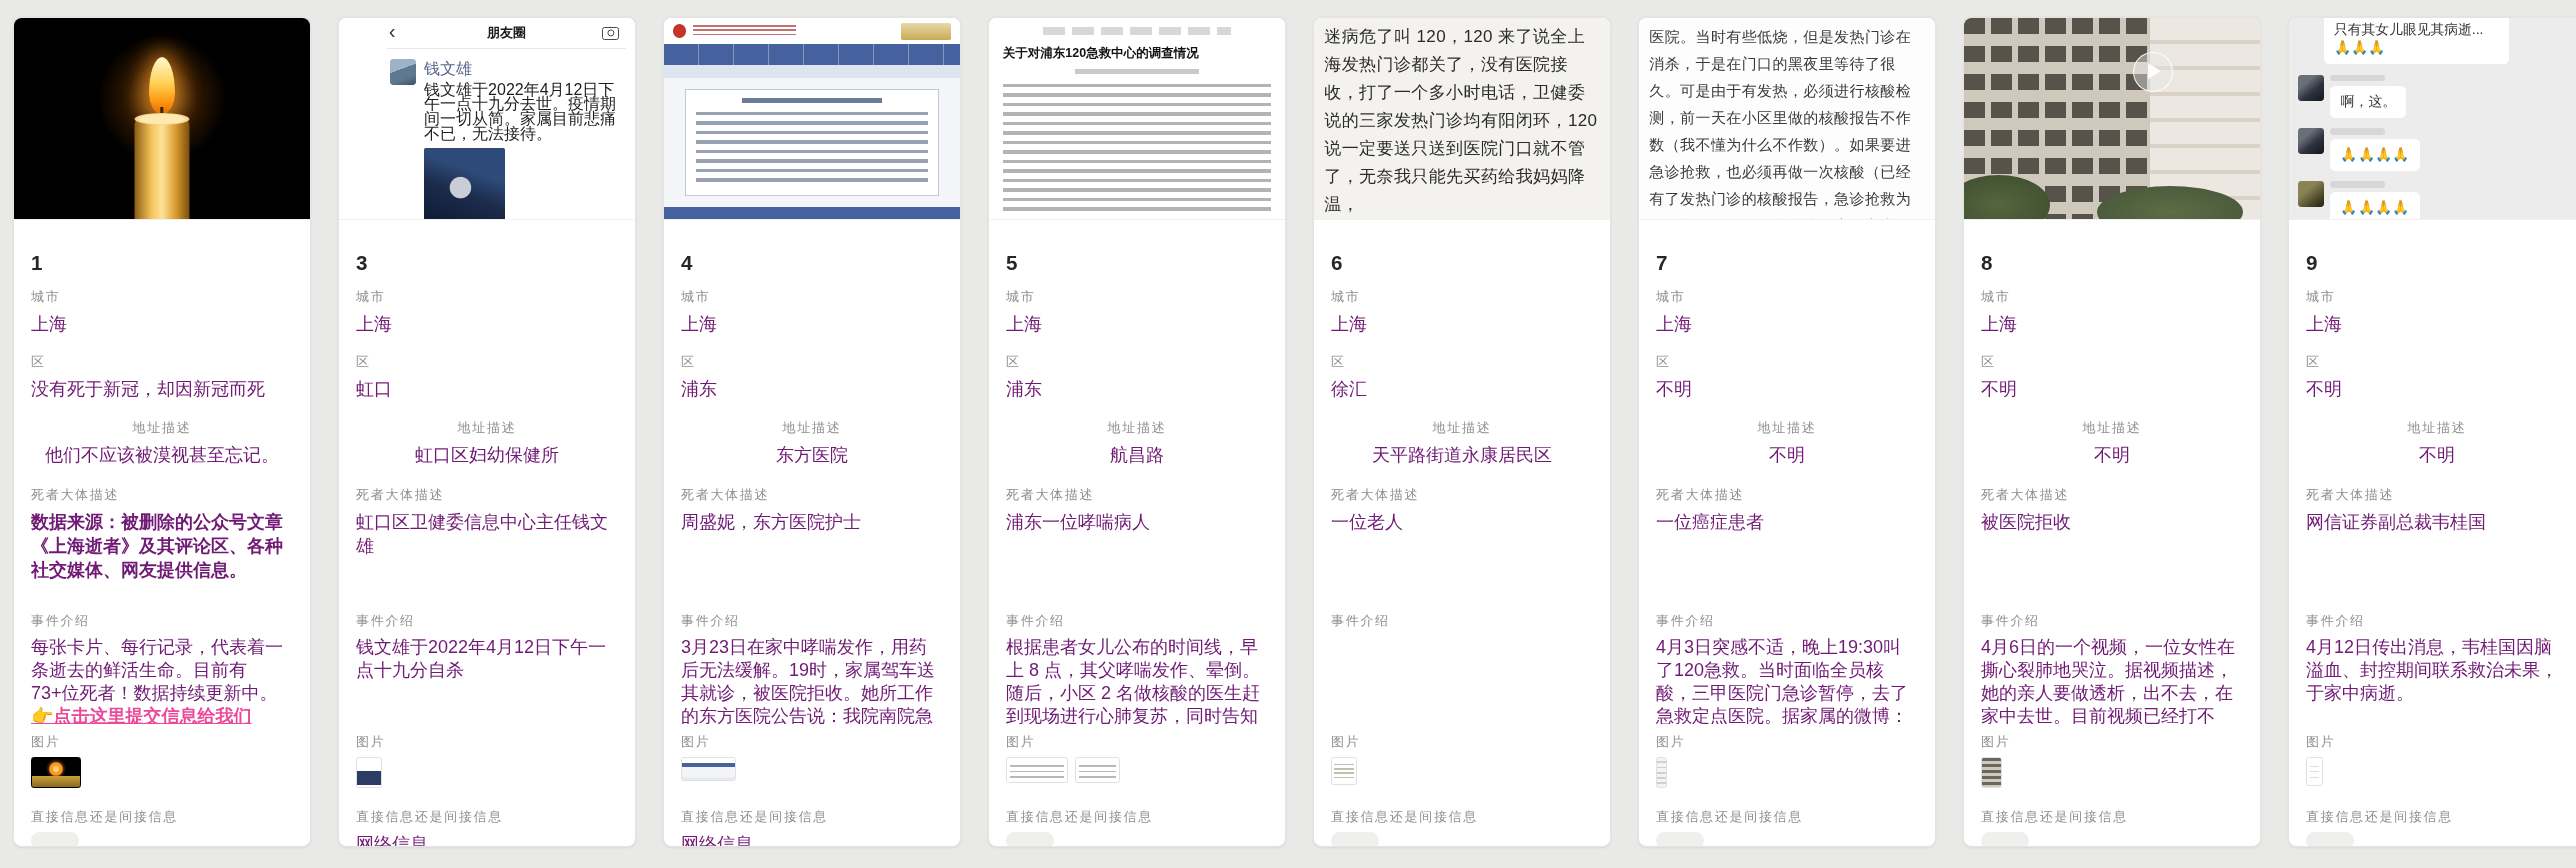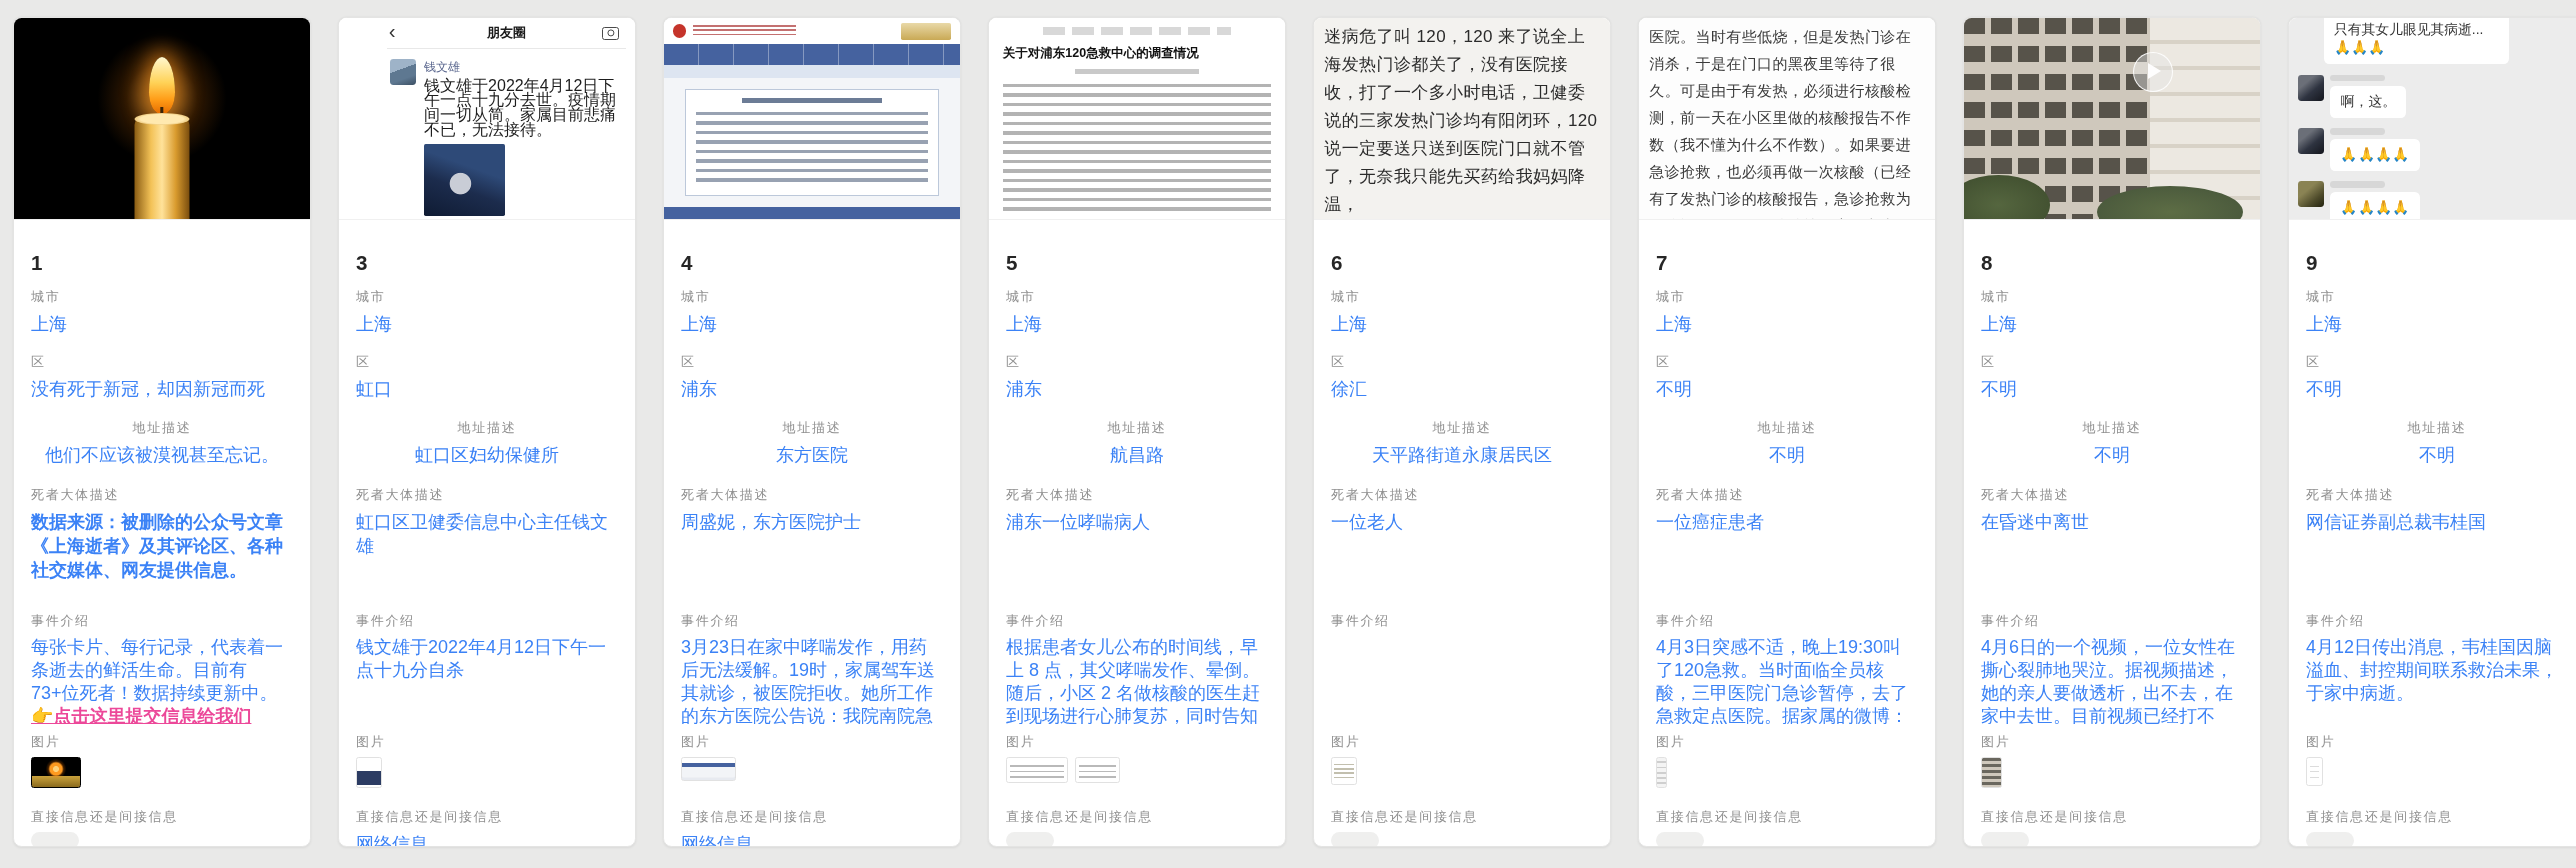--- a/index.html
+++ b/index.html
@@ -14,21 +14,21 @@
     border-bottom:0.9px solid #f0f0f0; background:#fff; }
   .card-body { padding:0 17px; }
   .num { height:60px; display:flex; align-items:flex-end; font-size:20.6px; font-weight:600; color:#262626; padding-bottom:5.2px;}
   .grp { padding-top:8.6px; overflow:hidden; }
   .g-city,.g-district { height:65px;font-family:Liberation Mono, monospace; }
   .g-address { height:67px;text-align:center; }
   .g-deceased { height:126px; }
   .g-event { height:121px; }
   .g-image { height:75px; }
   .lbl { font-size:13px; color:#8f8f8f; letter-spacing:1.7px; line-height:17px; margin-bottom:7.7px; }
-  .val { font-size:18px; line-height:24px; color:#3b82f6; }
+  .val { font-size:18px; line-height:24px; color:#701a75; }
   .g-event .val { line-height:23px; }
   .val.bold { font-weight:700; }
   .event-link { font-size:18px; line-height:23px; font-weight:700; text-decoration:underline; color:#ec4899; }
   .thumb-row { display:flex; gap:6.9px; margin-top:5.2px; }
   .thumb { border:0.9px solid #e1e1e1; border-radius:2.6px; background:#fff; }
   .pill { width:48px; height:16.3px; background:#efefee; border-radius:8.6px; color:transparent; overflow:hidden; }
 
   
   .t-candle { width:50px; height:31px; background:
       radial-gradient(circle at 50% 38%, #ffd27a 0 2.6px, #ff9a1f 3.4px 6px, rgba(255,120,0,.25) 7.7px, transparent 10.3px),
@@ -63,21 +63,21 @@
   .hdr-moments { background:#fff; }
   .m-inner { margin-left:48px; width:239px; height:100%; }
   .m-bar { height:31px; display:flex; align-items:center; border-bottom:0.9px solid #e8e8e8; position:relative; }
   .m-back { font-size:20.6px; color:#333; line-height:26px; padding:0 5.2px 3.4px 1.7px; }
   .m-title { position:absolute; left:50%; transform:translateX(-50%); font-size:13px; font-weight:700; color:#1a1a1a; }
   .m-cam { position:absolute; right:6.9px; width:17px; height:13px; border:1.7px solid #4a4a4a; border-radius:2.6px; }
   .m-cam::after { content:""; position:absolute; left:50%; top:50%; width:5.2px; height:5.2px; border:1.7px solid #4a4a4a; border-radius:50%; transform:translate(-50%,-50%); }
   .m-post { display:flex; padding:10.3px 5.2px 0 3.4px; gap:7.7px; }
   .m-avatar { width:26px; height:26px; border-radius:3.4px; flex:0 0 26px;
       background:linear-gradient(160deg,#9eb3c8 0 40%, #5e7891 40% 70%, #3c4f63); }
-  .m-name { font-size:12px; color:#57648c; margin-bottom:2.6px; }
+  .m-name { font-size:16px; color:#57648c; margin-bottom:2.6px; }
   .m-text { font-size:16px; line-height:14.6px; color:#1d1d1d; }
   .m-photo { margin-top:6.9px; width:81px; height:72px; border-radius:1.7px;
       background:radial-gradient(circle at 45% 55%, #c9cdd6 0 10.3px, transparent 11.2px),
                  linear-gradient(200deg,#2e4a78 0 35%, #1c2c4d 60%, #0f1b33); }
 
   
   .hdr-website { background:#f3f5f8; }
   .w-top { height:26px; background:#fff; display:flex; align-items:center; gap:6.9px; padding:0 8.6px; }
   .w-seal { width:13.8px; height:13.8px; border-radius:50%; background:#c5342b; }
   .w-logo-lines { width:103px; height:12px; background:repeating-linear-gradient(to bottom,#a33 0 1.7px, transparent 1.7px 4.3px); opacity:.7; }
@@ -507,21 +507,21 @@
         <div class="val">不明</div>
       </div>
 
       <div class="grp g-address">
         <div class="lbl">地址描述</div>
         <div class="val">不明</div>
       </div>
 
       <div class="grp g-deceased">
         <div class="lbl">死者大体描述</div>
-        <div class="val">在昏迷中离世</div>
+        <div class="val">被医院拒收</div>
       </div>
 
       <div class="grp g-event">
         <div class="lbl">事件介绍</div>
         <div class="val">4月6日的一个视频，一位女性在撕心裂肺地哭泣。据视频描述，她的亲人要做透析，出不去，在家中去世。目前视频已经打不开。</div>
 
       </div>
 
       <div class="grp g-image">
         <div class="lbl">图片</div>

